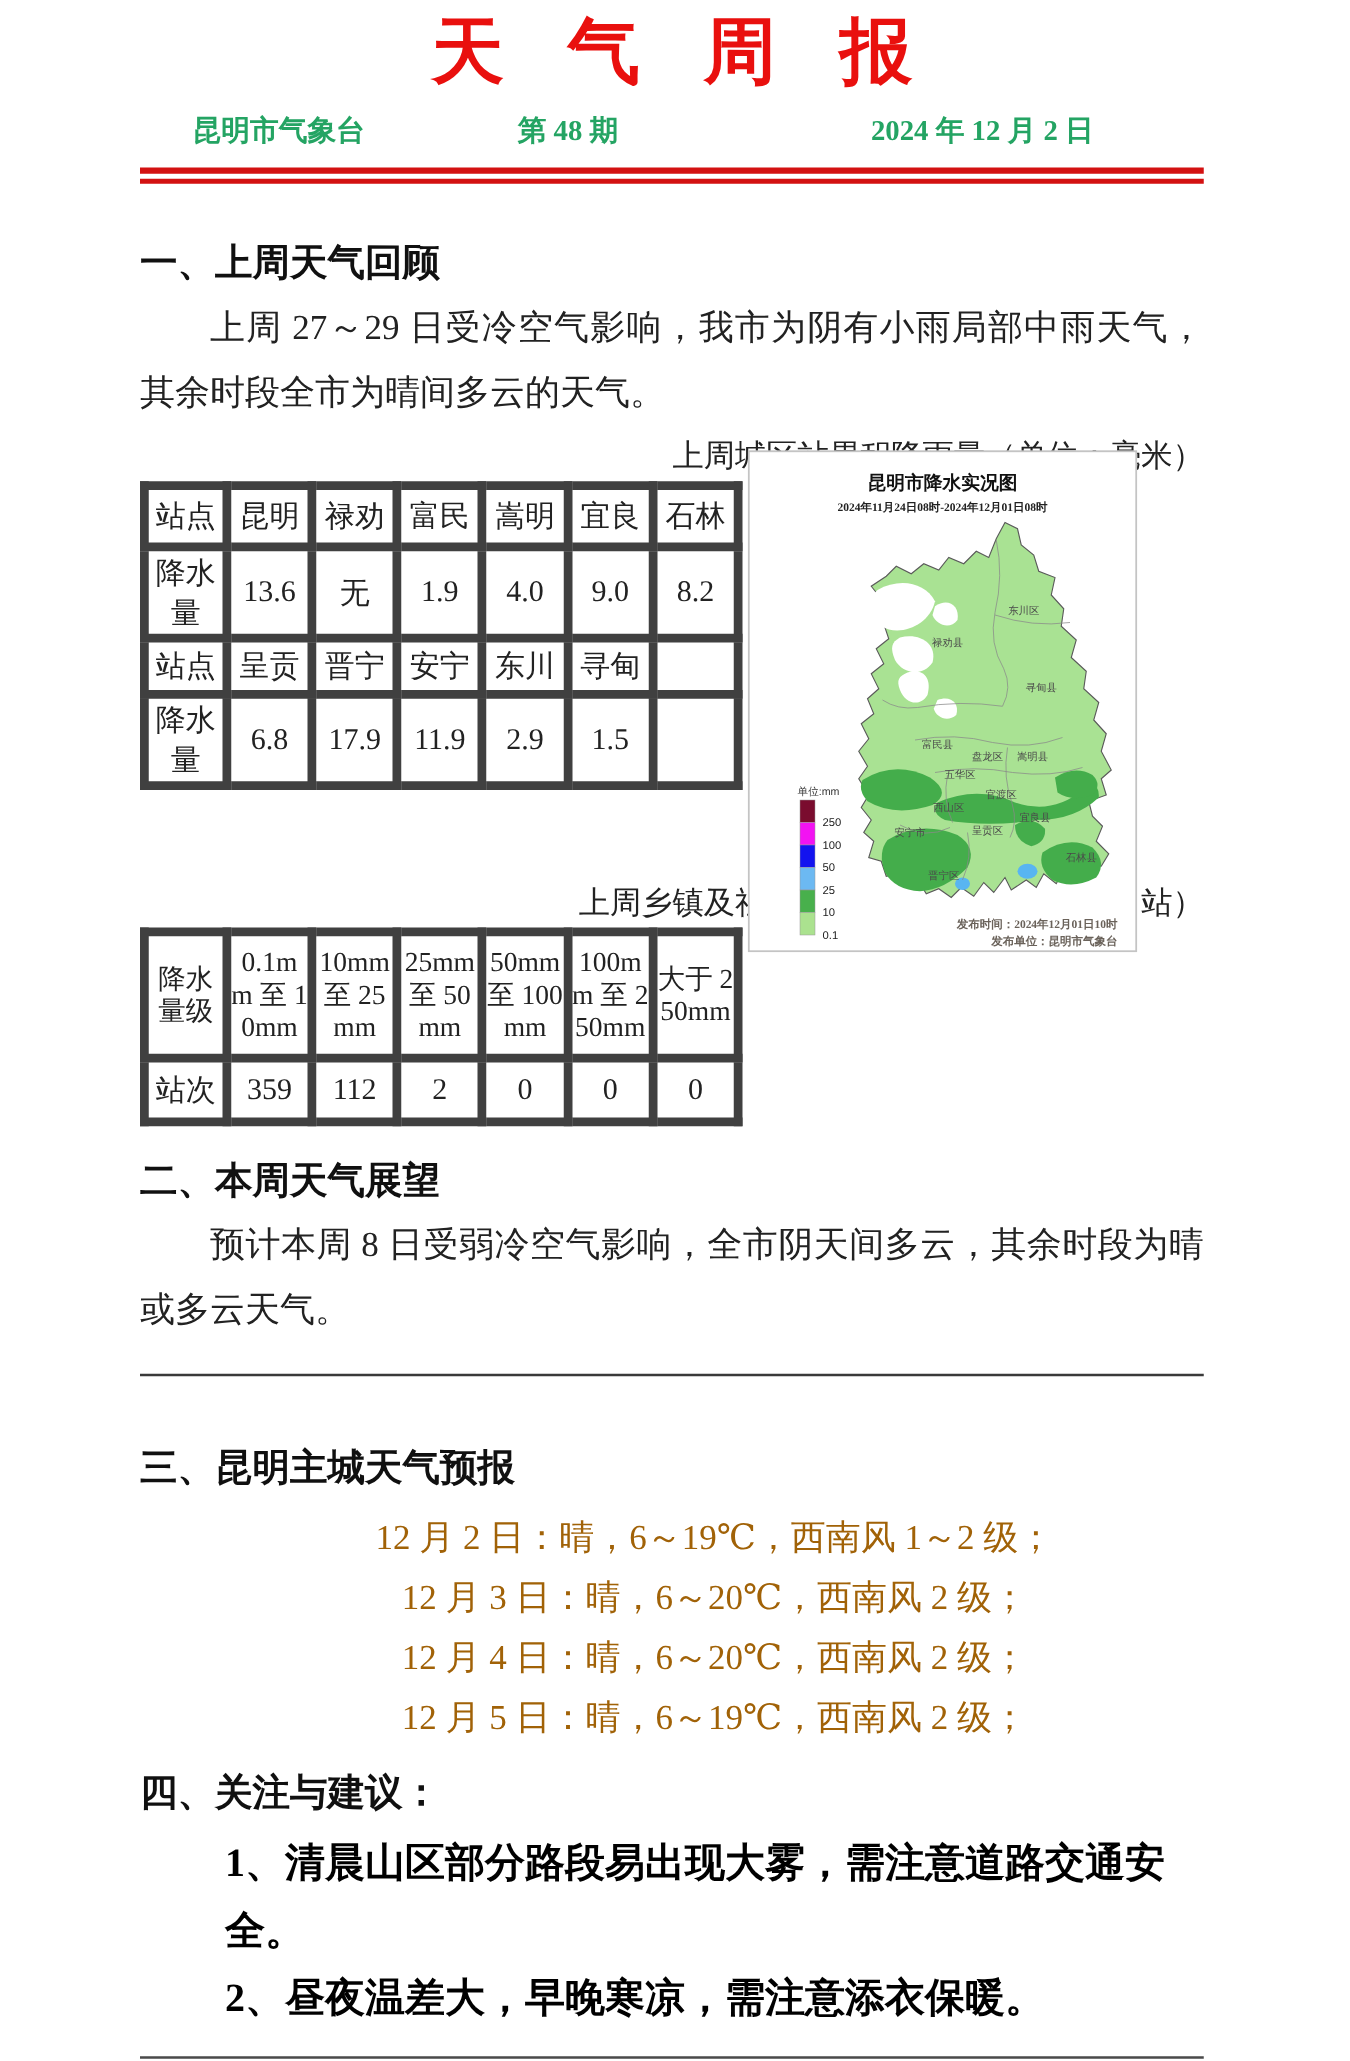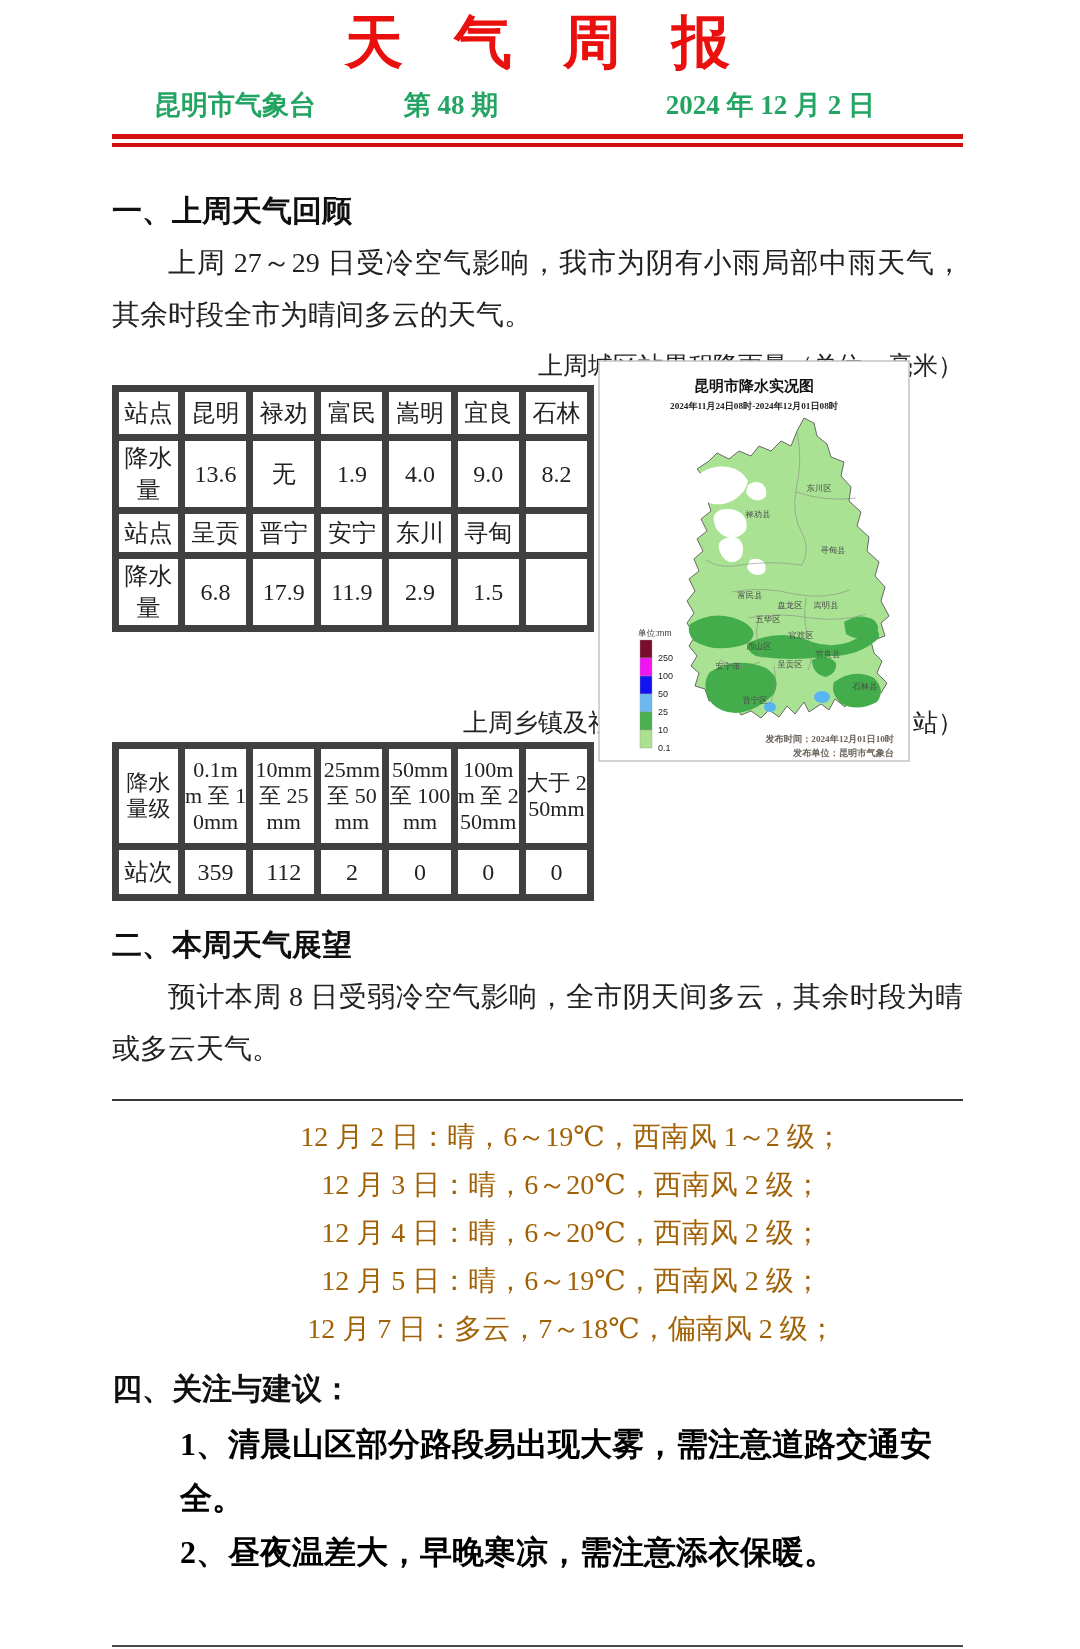--- a/index.html
+++ b/index.html
@@ -20,21 +20,21 @@
     font-weight:900;
     font-size:58px;
     line-height:72px;
     letter-spacing:0.30em;
     color:#e9100e;
     text-indent:0.30em;
   }
   .meta-row{
     margin-top:10px;
     display:flex;align-items:center;
-    font-weight:bold;font-size:27px;line-height:34px;
+    font-weight:bold;font-size:23px;line-height:34px;
     color:#24a463;
     font-family:"Liberation Serif","DejaVu Serif",serif;
   }
   .meta-agency{margin-left:42px;}
   .meta-issue{margin-left:auto;margin-right:auto;transform:translateX(-40px);}
   .meta-date{margin-right:88px;}
   .rule-double{
     margin-top:12px;
     height:4px;
     border-top:5px solid #d31111;
@@ -218,26 +218,26 @@
       <td>0</td>
     </tr>
   </tbody>
     </table>
 
   <p class="sec-heading h2">二、本周天气展望</p>
   <p class="body-para">预计本周 8 日受弱冷空气影响，全市阴天间多云，其余时段为晴或多云天气。</p>
 
   <div class="rule-thin"></div>
 
+  <p class="sec-heading h3">三、昆明主城天气预报</p>
   <div class="forecast-list">
     <p class="forecast-line">12 月 2 日：晴，6～19℃，西南风 1～2 级；</p>
     <p class="forecast-line">12 月 3 日：晴，6～20℃，西南风 2 级；</p>
     <p class="forecast-line">12 月 4 日：晴，6～20℃，西南风 2 级；</p>
     <p class="forecast-line">12 月 5 日：晴，6～19℃，西南风 2 级；</p>
-    <p class="forecast-line">12 月 7 日：多云，7～18℃，偏南风 2 级；</p>
   </div>
 
   <p class="sec-heading h4">四、关注与建议：</p>
   <div class="suggest-list">
     <p class="suggest-line">1、清晨山区部分路段易出现大雾，需注意道路交通安全。</p>
     <p class="suggest-line">2、昼夜温差大，早晚寒凉，需注意添衣保暖。</p>
   </div>
 
   <div class="map-panel">
     <svg width="312" height="402" viewBox="0 0 312 402" xmlns="http://www.w3.org/2000/svg">

